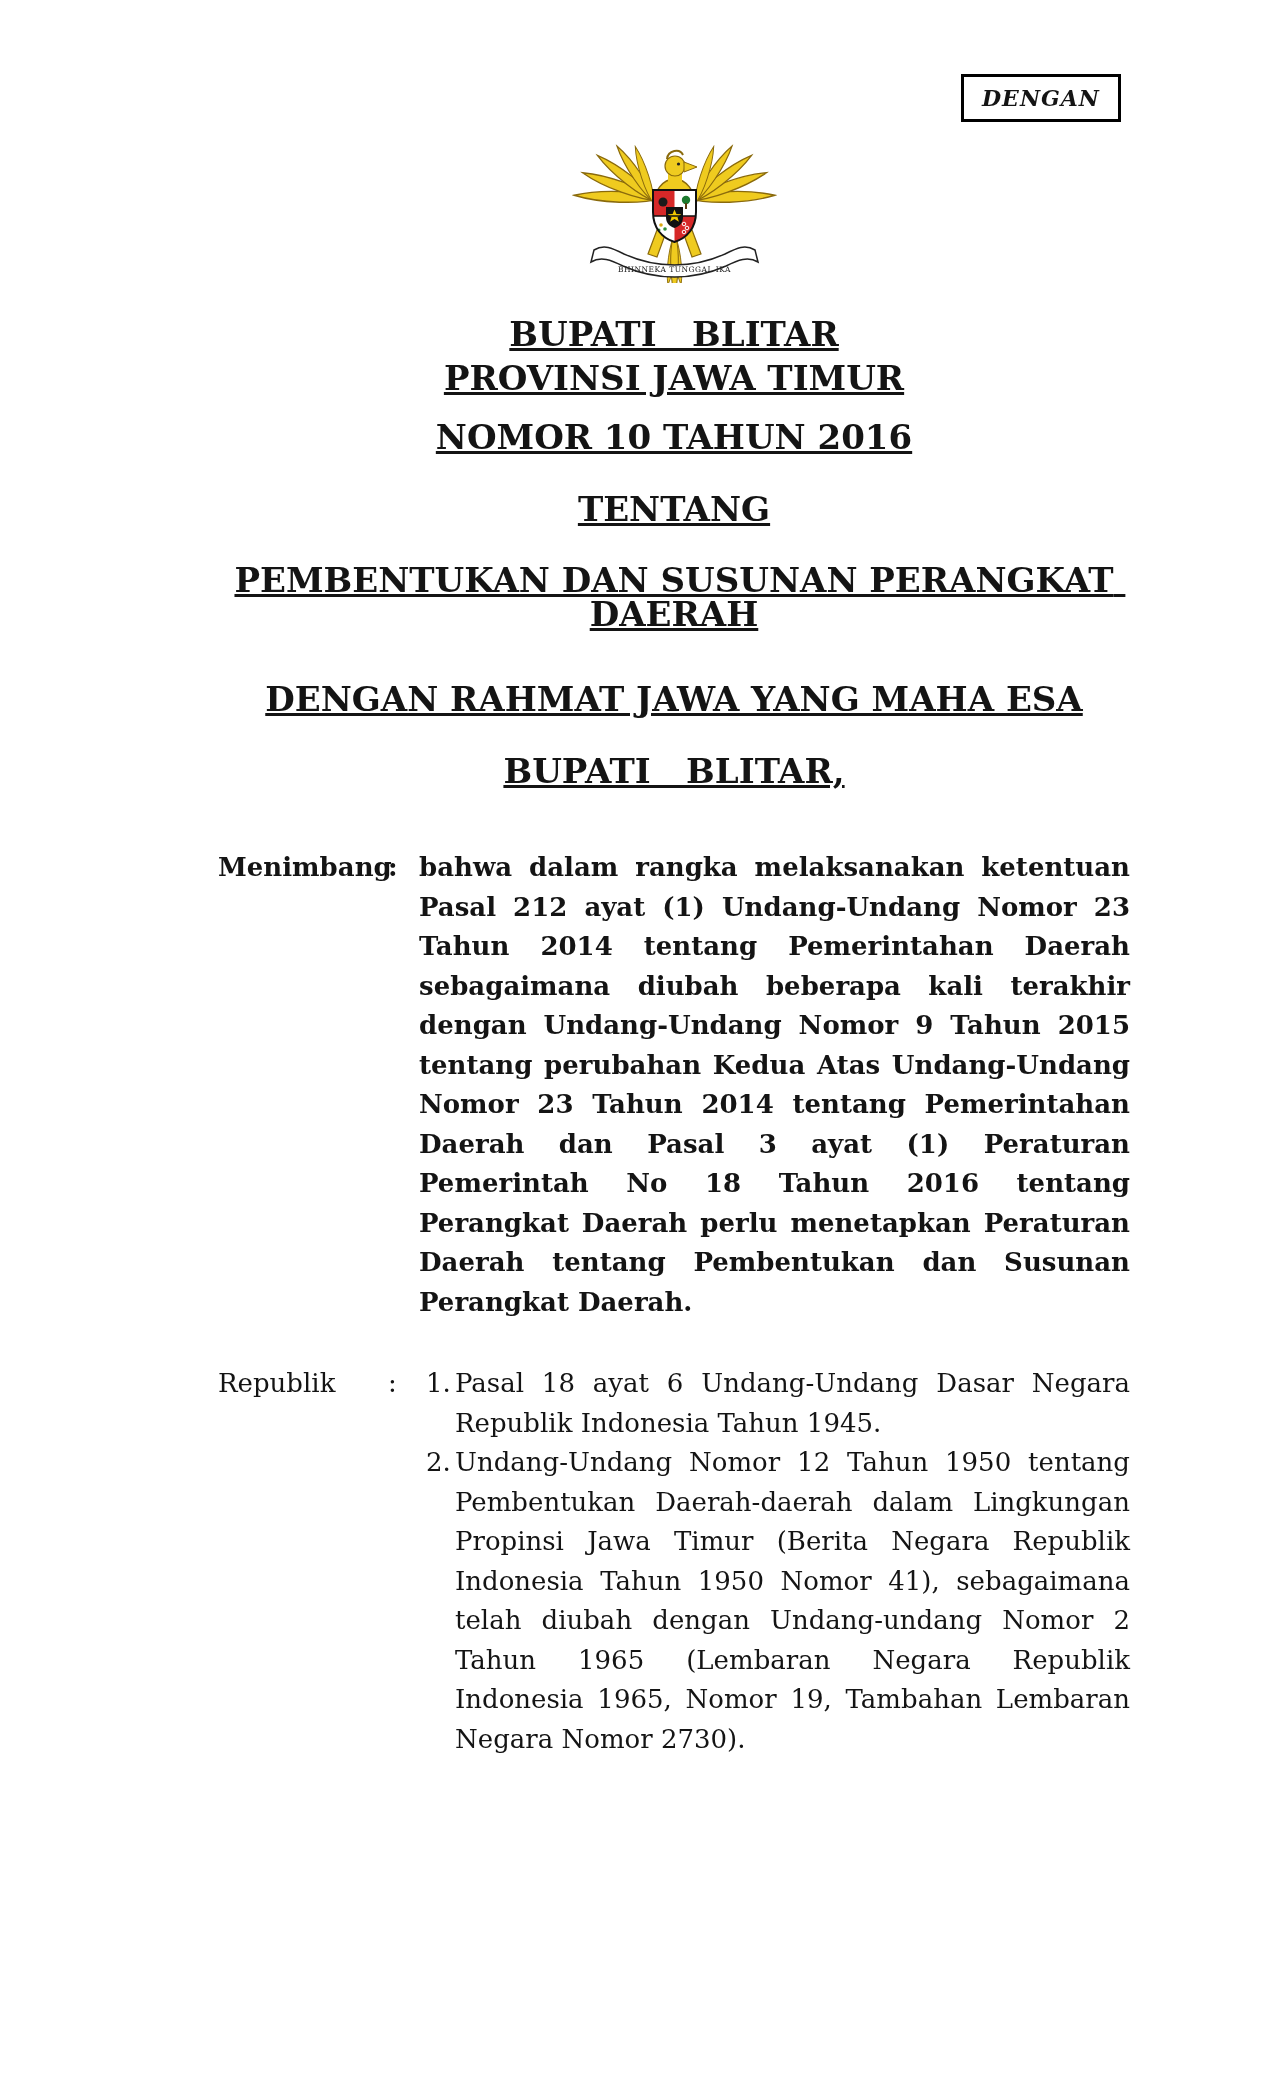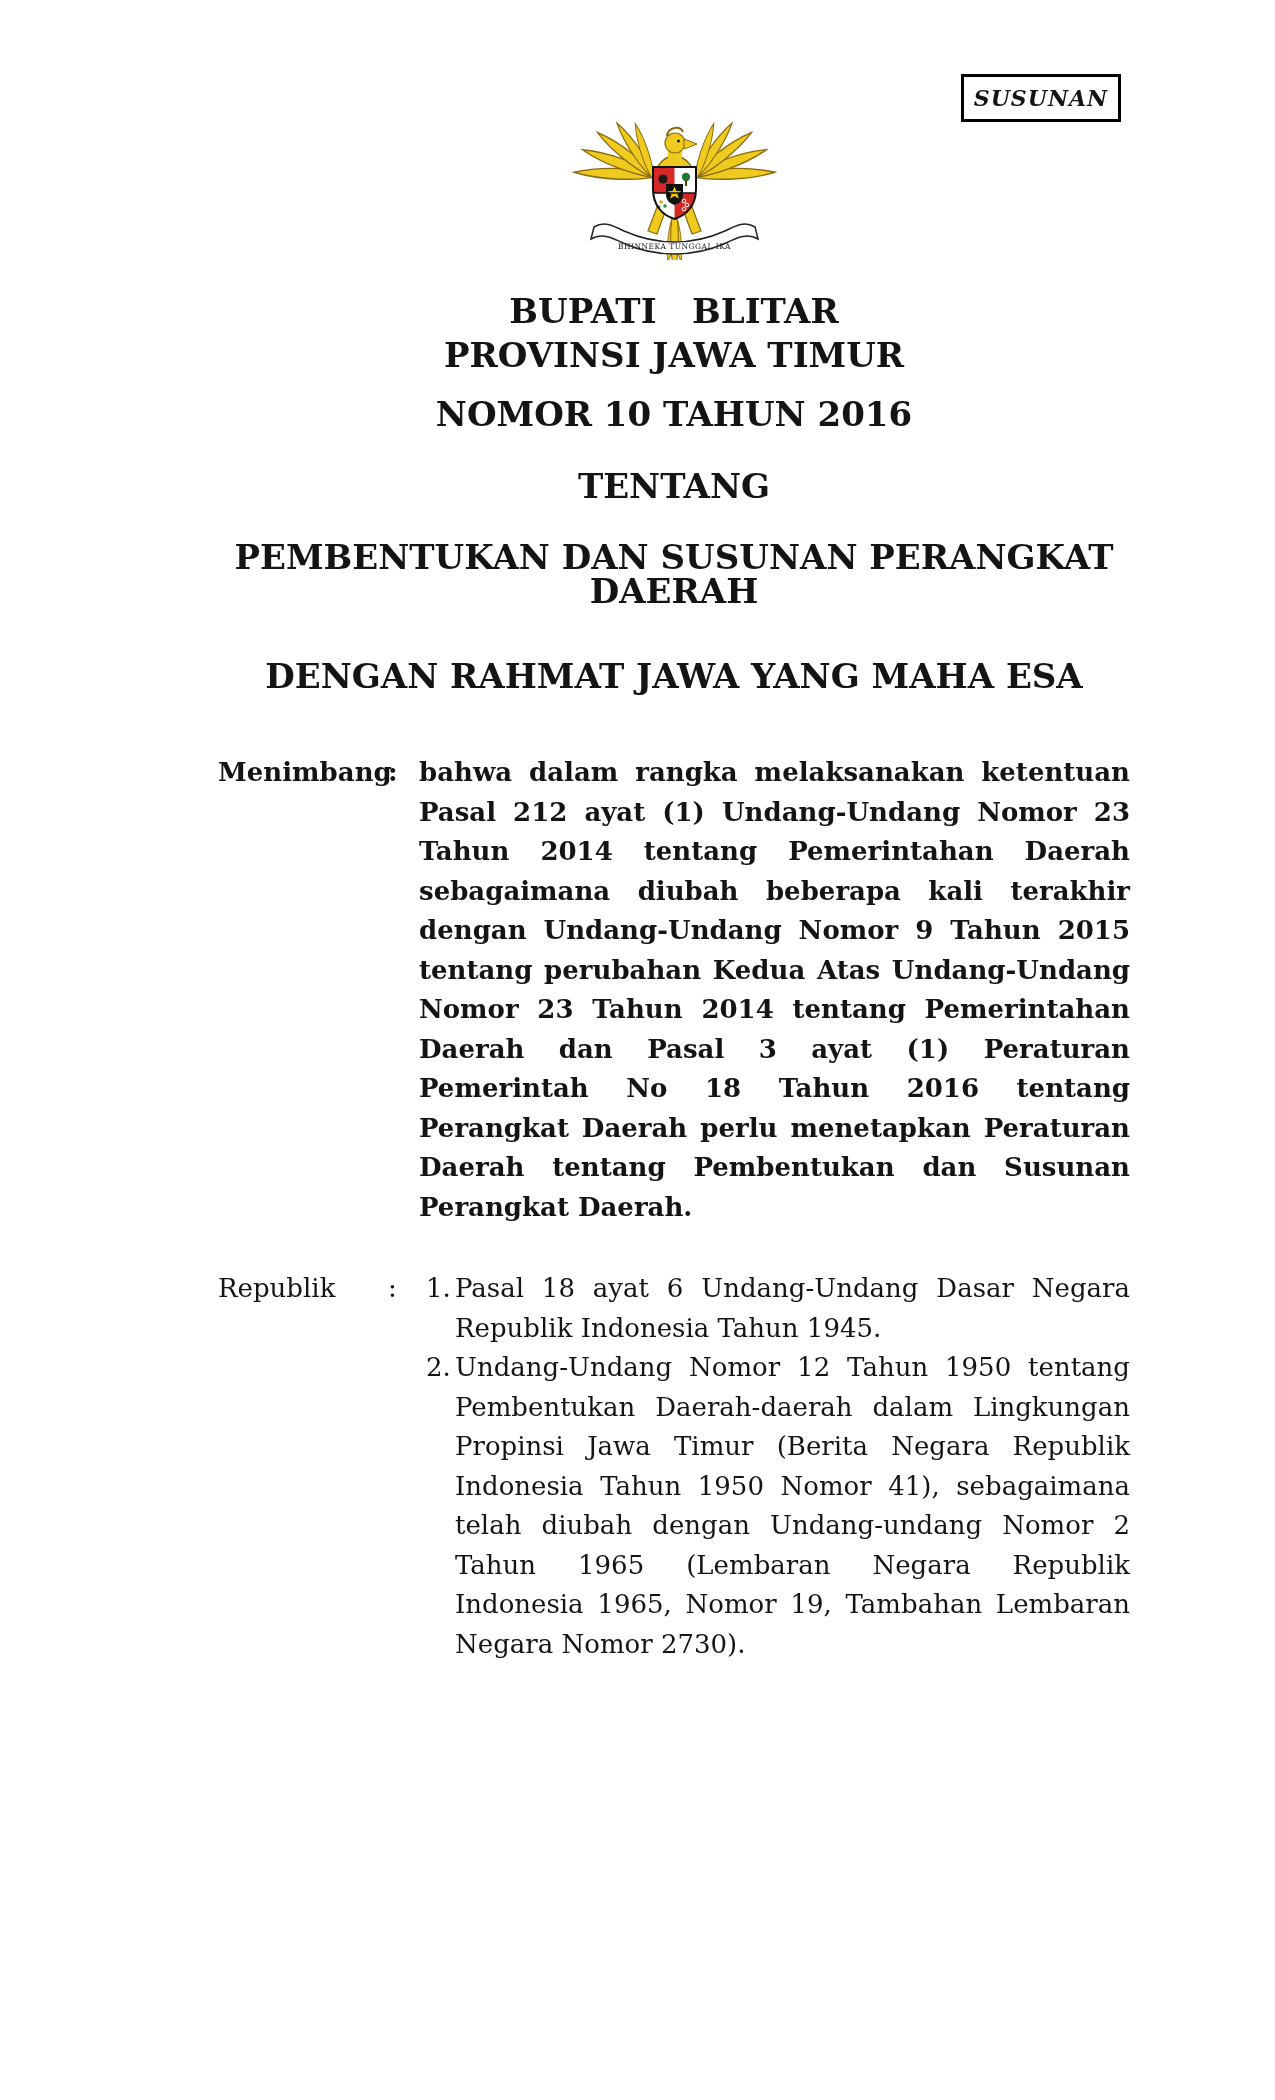--- a/index.html
+++ b/index.html
@@ -31,21 +31,21 @@
     font-style:italic;
     font-size:22px;
     letter-spacing:1px;
   }
   .content {
     position:absolute;
     left:218px;
     top:0;
     width:912px;
   }
-  .doc-header { text-align:center; padding-top:75px; }
+  .doc-header { text-align:center; padding-top:98px;text-decoration:underline; }
   .emblem-svg { display:block; margin:0 auto; }
   .hline {
     font-weight:bold;
     font-size:34px;
     line-height:34px;
     white-space:pre-wrap;
     text-align:center;
   }
   .m-authority  { margin-top:34px; }
   .m-province   { margin-top:10px; }
@@ -70,21 +70,21 @@
   .list-item { display:flex; align-items:flex-start; }
   .list-num { flex:none; width:36px; padding-left:7px; }
   .list-text { flex:1; min-width:0; }
 </style>
 </head>
 <body>
 
 <div class="page">
 
   <div class="stamp-box">
-    <span class="stamp-text">SUSUNAN</span>
+    <span class="stamp-text">DENGAN</span>
   </div>
 
   <div class="content">
 
     <div class="doc-header">
 
       <svg class="emblem-svg" width="205" height="185" viewBox="0 0 205 185" xmlns="http://www.w3.org/2000/svg">
         <defs>
           <path id="feather" d="M0,8 C-6,-10 -6,-44 0,-66 C6,-44 6,-10 0,8 Z"></path>
           <clipPath id="shieldClip">
@@ -157,20 +157,21 @@
       </svg>
 
       <div class="hline m-authority">BUPATI   BLITAR</div>
       <div class="hline m-province">PROVINSI JAWA TIMUR</div>
 
       <div class="hline m-number">NOMOR 10 TAHUN 2016</div>
       <div class="hline m-tentang">TENTANG</div>
       <div class="hline m-subject">PEMBENTUKAN DAN SUSUNAN PERANGKAT DAERAH</div>
 
       <div class="hline m-grace">DENGAN RAHMAT JAWA YANG MAHA ESA</div>
+      <div class="hline m-issuer">BUPATI   BLITAR,</div>
     </div>
 
     <div class="clause m-considering">
       <div class="clause-label">Menimbang</div>
       <div class="clause-colon">:</div>
       <div class="clause-body justify">bahwa dalam rangka melaksanakan ketentuan Pasal 212 ayat (1) Undang-Undang Nomor 23 Tahun 2014 tentang Pemerintahan Daerah sebagaimana diubah beberapa kali terakhir dengan Undang-Undang Nomor 9 Tahun 2015 tentang perubahan Kedua Atas Undang-Undang Nomor 23 Tahun 2014 tentang Pemerintahan Daerah dan Pasal 3 ayat (1) Peraturan Pemerintah No 18 Tahun 2016 tentang Perangkat Daerah perlu menetapkan Peraturan Daerah tentang Pembentukan dan Susunan Perangkat Daerah.</div>
     </div>
 
     <div class="clause m-recalling">
       <div class="clause-label">Republik</div>

